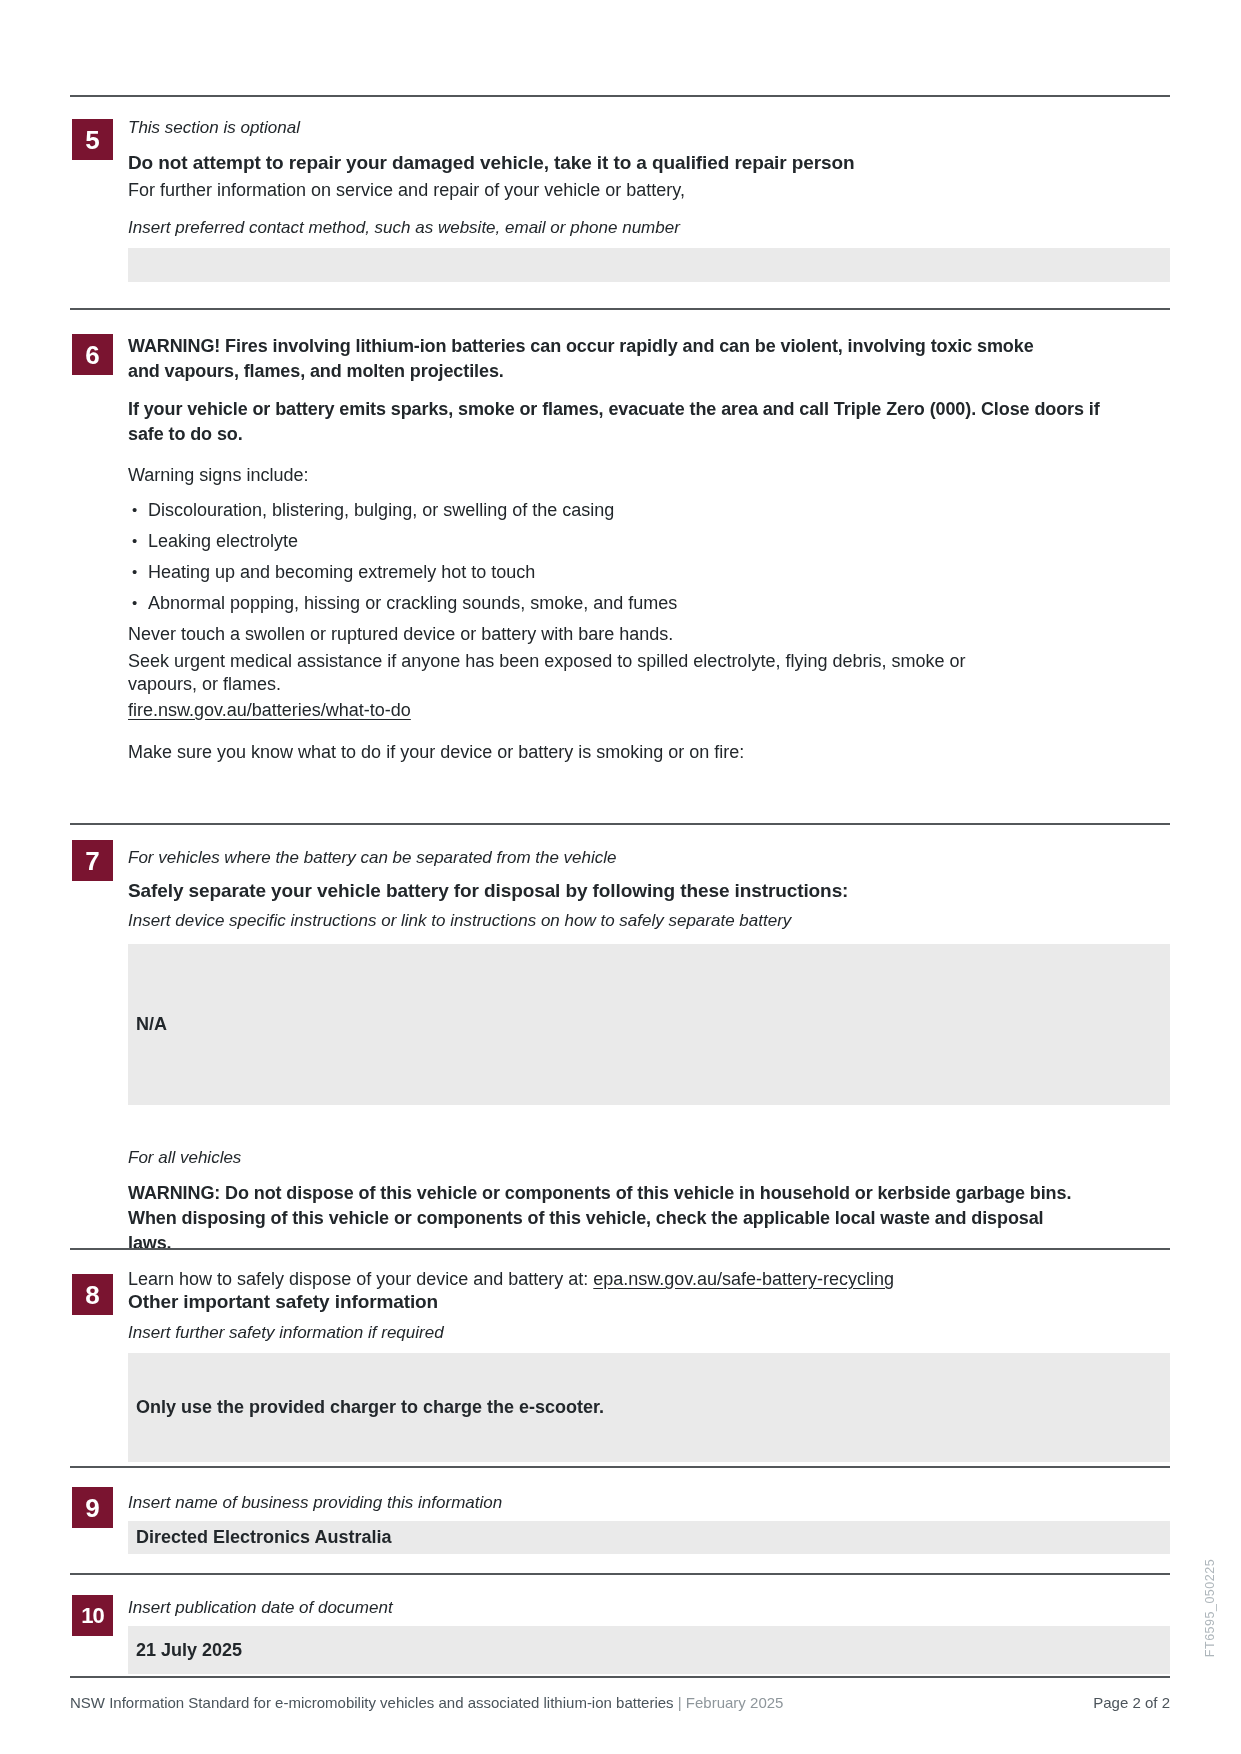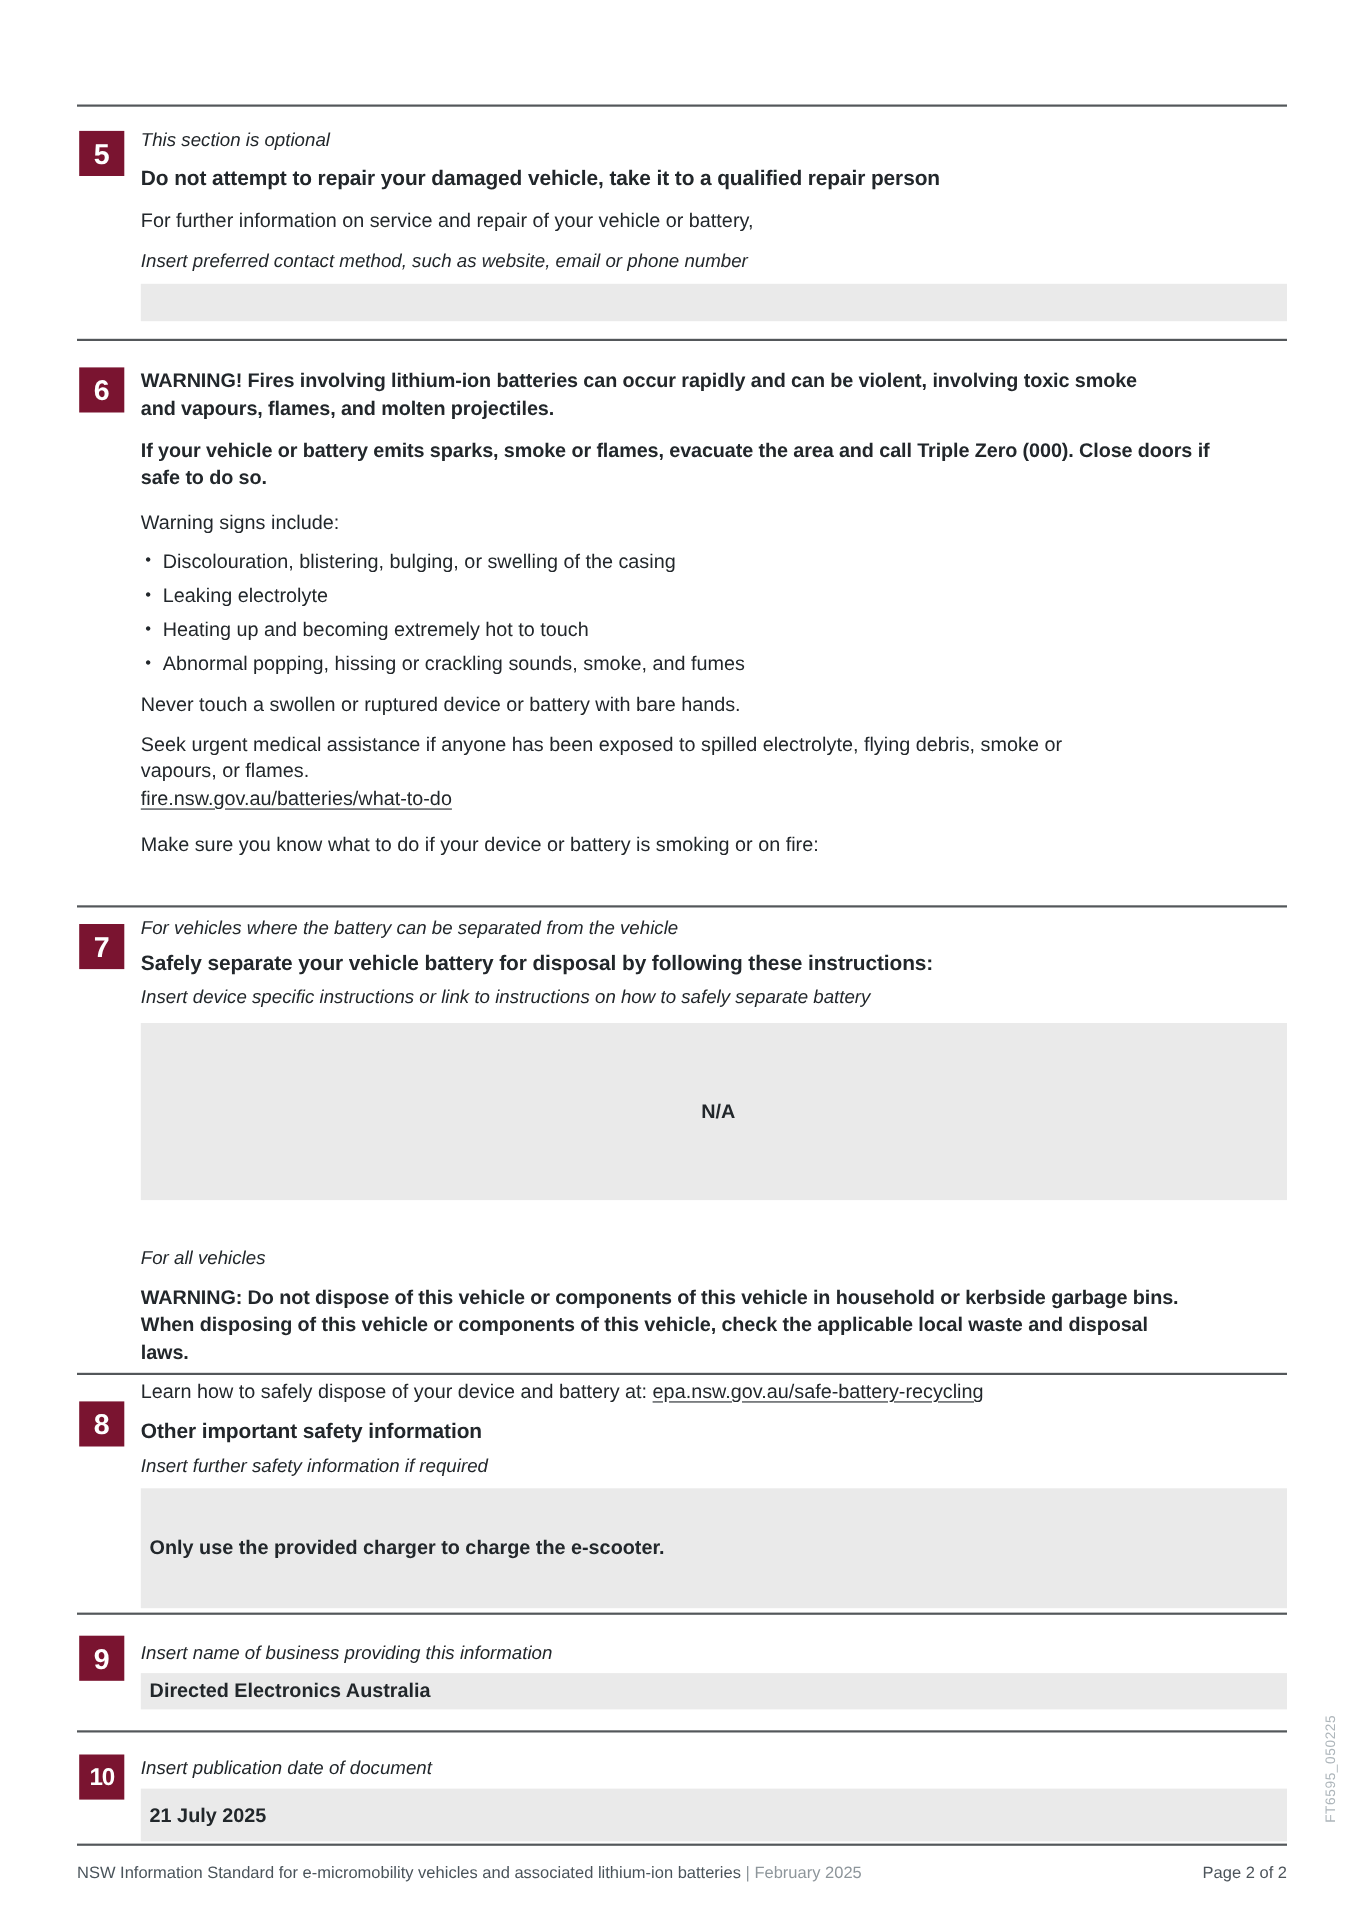--- a/index.html
+++ b/index.html
@@ -38,21 +38,21 @@
   .footer-left{color:#4A545B;}
   .footer-muted{color:#8E969B;}
   .footer-page{color:#4C545B;}
   .doc-code{
     position:absolute;left:1146px;top:1600px;width:130px;height:16px;
     transform:rotate(-90deg);text-align:center;
     color:#AEB6BB;font-size:12.5px;letter-spacing:0.5px;white-space:nowrap;
   }
   .mt3{margin-top:3px;}.mt7{margin-top:7px;}.mt8{margin-top:8px;}.mt9{margin-top:9px;}
   .mt10{margin-top:10px;}.mt12{margin-top:12px;}.mt13{margin-top:13px;}
-  .mt14{margin-top:14px;}.mt15{margin-top:15px;}.mt17{margin-top:17px;}.mt19{margin-top:19px;}
+  .mt14{margin-top:4px;}.mt15{margin-top:15px;}.mt17{margin-top:17px;}.mt19{margin-top:19px;}
   .mt30{margin-top:42px;}
   .w930{max-width:930px;}.w1000{max-width:1000px;}.w950{max-width:950px;}.w900{max-width:900px;}
 </style>
 </head>
 <body>
 
 <div class="page">
 
   <section class="sec" style="top:95px;">
     <div class="numbox" style="top:22px;">
@@ -89,25 +89,25 @@
         <a class="doc-link" href="#">fire.nsw.gov.au/batteries/what-to-do</a>
       </div>
       <div class="body-text mt19">Make sure you know what to do if your device or battery is smoking or on fire:</div>
     </div>
   </section>
 
   <section class="sec" style="top:823px;">
     <div class="numbox" style="top:15px;">
       <span>7</span>
     </div>
-    <div class="sec-content" style="padding-top:8px;">
+    <div class="sec-content" style="padding-top:22px;">
       <div class="hint">For vehicles where the battery can be separated from the vehicle</div>
       <div class="heading mt10">Safely separate your vehicle battery for disposal by following these instructions:</div>
       <div class="hint mt7">Insert device specific instructions or link to instructions on how to safely separate battery</div>
-      <div class="field mt12" style="height:161px;justify-content:center;">
+      <div class="field mt12" style="height:161px;">
         <span>N/A</span>
       </div>
       <div class="hint mt30">For all vehicles</div>
       <div class="bold-para w950 mt12">WARNING: Do not dispose of this vehicle or components of this vehicle in household or kerbside garbage bins. When disposing of this vehicle or components of this vehicle, check the applicable local waste and disposal laws.</div>
       <div class="body-text mt12">
         <span>Learn how to safely dispose of your device and battery at: </span><a class="doc-link" href="#">epa.nsw.gov.au/safe-battery-recycling</a>
       </div>
     </div>
   </section>
 

